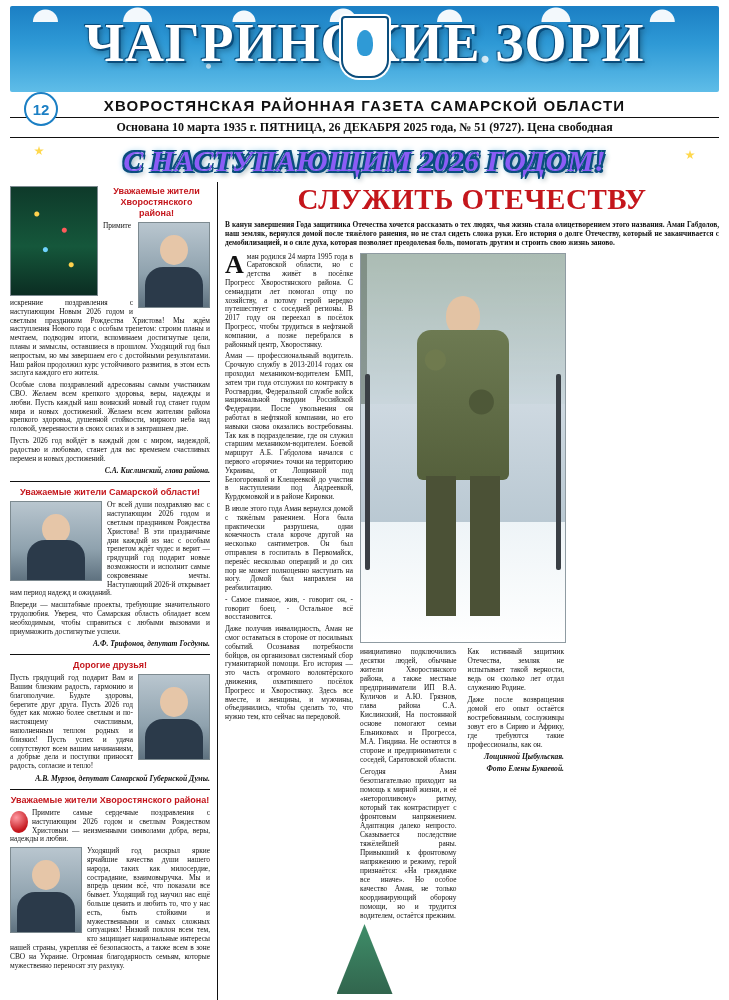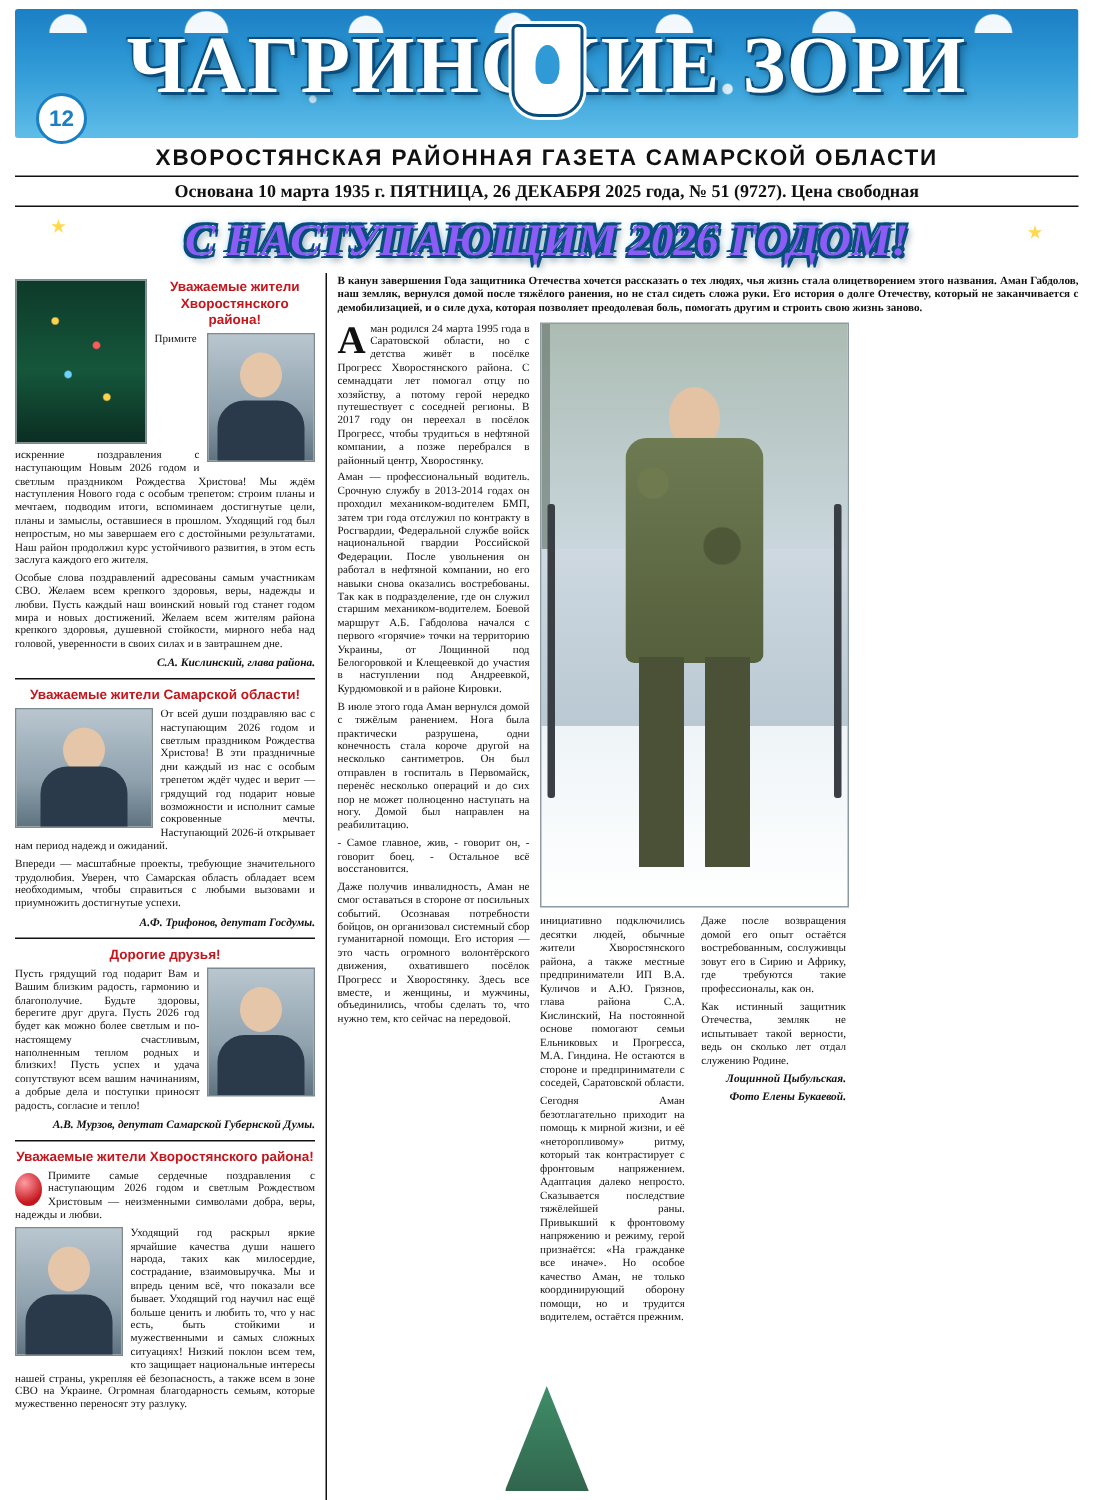--- a/index.html
+++ b/index.html
@@ -55,21 +55,21 @@
     border:2px solid #0a4d7d;
     border-radius:4px 4px 18px 18px;
     box-shadow:0 0 0 2px #fff;
   }
   .mast-emblem:after{
     content:"";position:absolute;left:50%;top:12px;transform:translateX(-50%);
     width:16px;height:26px;border-radius:50% 50% 40% 40%;
     background:#2f9ad6;
   }
   .mast-page-num{
-    position:absolute;left:14px;top:56px;
+    position:absolute;left:14px;top:86px;
     width:30px;height:30px;border-radius:50%;
     background:#ffffff;border:2px solid #1b7fc4;
     color:#1b7fc4;font-weight:bold;font-size:15px;
     display:flex;align-items:center;justify-content:center;
     font-family:"Liberation Sans", sans-serif;
   }
   .subhead{
     text-align:center;font-family:"Liberation Sans", sans-serif;
     font-size:15px;font-weight:bold;letter-spacing:1.2px;
     padding:5px 0 3px 0;color:#111;
@@ -235,20 +235,21 @@
 
     <div class="col col1">
 
       <div>
         <div class="tree-photo"></div>
         <div class="greet-title">Уважаемые жители
 Хворостянского района!</div>
         <div class="portrait"></div>
         <p>Примите искренние поздравления с наступающим Новым 2026 годом и светлым праздником Рождества Христова! Мы ждём наступления Нового года с особым трепетом: строим планы и мечтаем, подводим итоги, вспоминаем достигнутые цели, планы и замыслы, оставшиеся в прошлом. Уходящий год был непростым, но мы завершаем его с достойными результатами. Наш район продолжил курс устойчивого развития, в этом есть заслуга каждого его жителя.</p>
         <p>Особые слова поздравлений адресованы самым участникам СВО. Желаем всем крепкого здоровья, веры, надежды и любви. Пусть каждый наш воинский новый год станет годом мира и новых достижений. Желаем всем жителям района крепкого здоровья, душевной стойкости, мирного неба над головой, уверенности в своих силах и в завтрашнем дне.</p>
+        <p>Пусть 2026 год войдёт в каждый дом с миром, надеждой, радостью и любовью, станет для вас временем счастливых перемен и новых достижений.</p>
         <div class="sign">С.А. Кислинский, глава района.</div>
       </div>
 
       <div class="rule"></div>
 
       <div>
         <div class="greet-title">Уважаемые жители Самарской области!</div>
         <div class="portrait left w90"></div>
         <p>От всей души поздравляю вас с наступающим 2026 годом и светлым праздником Рождества Христова! В эти праздничные дни каждый из нас с особым трепетом ждёт чудес и верит — грядущий год подарит новые возможности и исполнит самые сокровенные мечты. Наступающий 2026-й открывает нам период надежд и ожиданий.</p>
         <p>Впереди — масштабные проекты, требующие значительного трудолюбия. Уверен, что Самарская область обладает всем необходимым, чтобы справиться с любыми вызовами и приумножить достигнутые успехи.</p>
@@ -273,20 +274,21 @@
         <div class="portrait left"></div>
         <p>Уходящий год раскрыл яркие ярчайшие качества души нашего народа, таких как милосердие, сострадание, взаимовыручка. Мы и впредь ценим всё, что показали все бывает. Уходящий год научил нас ещё больше ценить и любить то, что у нас есть, быть стойкими и мужественными и самых сложных ситуациях! Низкий поклон всем тем, кто защищает национальные интересы нашей страны, укрепляя её безопасность, а также всем в зоне СВО на Украине. Огромная благодарность семьям, которые мужественно переносят эту разлуку.</p>
 
       </div>
 
     </div>
 
     <div class="sep-v"></div>
 
     <div style="flex:1;">
+      <div class="main-title">СЛУЖИТЬ ОТЕЧЕСТВУ</div>
       <div class="lead">В канун завершения Года защитника Отечества хочется рассказать о тех людях, чья жизнь стала олицетворением этого названия. Аман Габдолов, наш земляк, вернулся домой после тяжёлого ранения, но не стал сидеть сложа руки. Его история о долге Отечеству, который не заканчивается с демобилизацией, и о силе духа, которая позволяет преодолевая боль, помогать другим и строить свою жизнь заново.</div>
 
       <div style="display:flex;gap:7px;">
 
         <div style="width:128px;">
           <p class="drop">Аман родился 24 марта 1995 года в Саратовской области, но с детства живёт в посёлке Прогресс Хворостянского района. С семнадцати лет помогал отцу по хозяйству, а потому герой нередко путешествует с соседней регионы. В 2017 году он переехал в посёлок Прогресс, чтобы трудиться в нефтяной компании, а позже перебрался в районный центр, Хворостянку.</p>
           <p>Аман — профессиональный водитель. Срочную службу в 2013-2014 годах он проходил механиком-водителем БМП, затем три года отслужил по контракту в Росгвардии, Федеральной службе войск национальной гвардии Российской Федерации. После увольнения он работал в нефтяной компании, но его навыки снова оказались востребованы. Так как в подразделение, где он служил старшим механиком-водителем. Боевой маршрут А.Б. Габдолова начался с первого «горячие» точки на территорию Украины, от Лощинной под Белогоровкой и Клещеевкой до участия в наступлении под Андреевкой, Курдюмовкой и в районе Кировки.</p>
           <p>В июле этого года Аман вернулся домой с тяжёлым ранением. Нога была практически разрушена, одни конечность стала короче другой на несколько сантиметров. Он был отправлен в госпиталь в Первомайск, перенёс несколько операций и до сих пор не может полноценно наступать на ногу. Домой был направлен на реабилитацию.</p>
           <p>- Самое главное, жив, - говорит он, - говорит боец. - Остальное всё восстановится.</p>
           <p>Даже получив инвалидность, Аман не смог оставаться в стороне от посильных событий. Осознавая потребности бойцов, он организовал системный сбор гуманитарной помощи. Его история — это часть огромного волонтёрского движения, охватившего посёлок Прогресс и Хворостянку. Здесь все вместе, и женщины, и мужчины, объединились, чтобы сделать то, что нужно тем, кто сейчас на передовой.</p>
@@ -303,22 +305,22 @@
             </div>
             <div class="crutchL"></div>
             <div class="crutchR"></div>
           </div>
           <div style="display:flex;gap:11px;margin-top:4px;">
             <div style="width:98px;">
               <p class="photo-caption">инициативно подключились десятки людей, обычные жители Хворостянского района, а также местные предприниматели ИП В.А. Куличов и А.Ю. Грязнов, глава района С.А. Кислинский, На постоянной основе помогают семьи Ельниковых и Прогресса, М.А. Гиндина. Не остаются в стороне и предприниматели с соседей, Саратовской области.</p>
               <p class="photo-caption">Сегодня Аман безотлагательно приходит на помощь к мирной жизни, и её «неторопливому» ритму, который так контрастирует с фронтовым напряжением. Адаптация далеко непросто. Сказывается последствие тяжёлейшей раны. Привыкший к фронтовому напряжению и режиму, герой признаётся: «На гражданке все иначе». Но особое качество Аман, не только координирующий оборону помощи, но и трудится водителем, остаётся прежним.</p>
             </div>
             <div style="width:98px;">
+              <p class="photo-caption">Как истинный защитник Отечества, земляк не испытывает такой верности, ведь он сколько лет отдал служению Родине.</p>
               <p class="photo-caption">Даже после возвращения домой его опыт остаётся востребованным, сослуживцы зовут его в Сирию и Африку, где требуются такие профессионалы, как он.</p>
-              <p class="photo-caption">Как истинный защитник Отечества, земляк не испытывает такой верности, ведь он сколько лет отдал служению Родине.</p>
               <div class="cap-sign">Лощинной Цыбульская.</div>
               <div class="cap-sign">Фото Елены Букаевой.</div>
             </div>
           </div>
         </div>
 
       </div>
     </div>
 
   </div>

